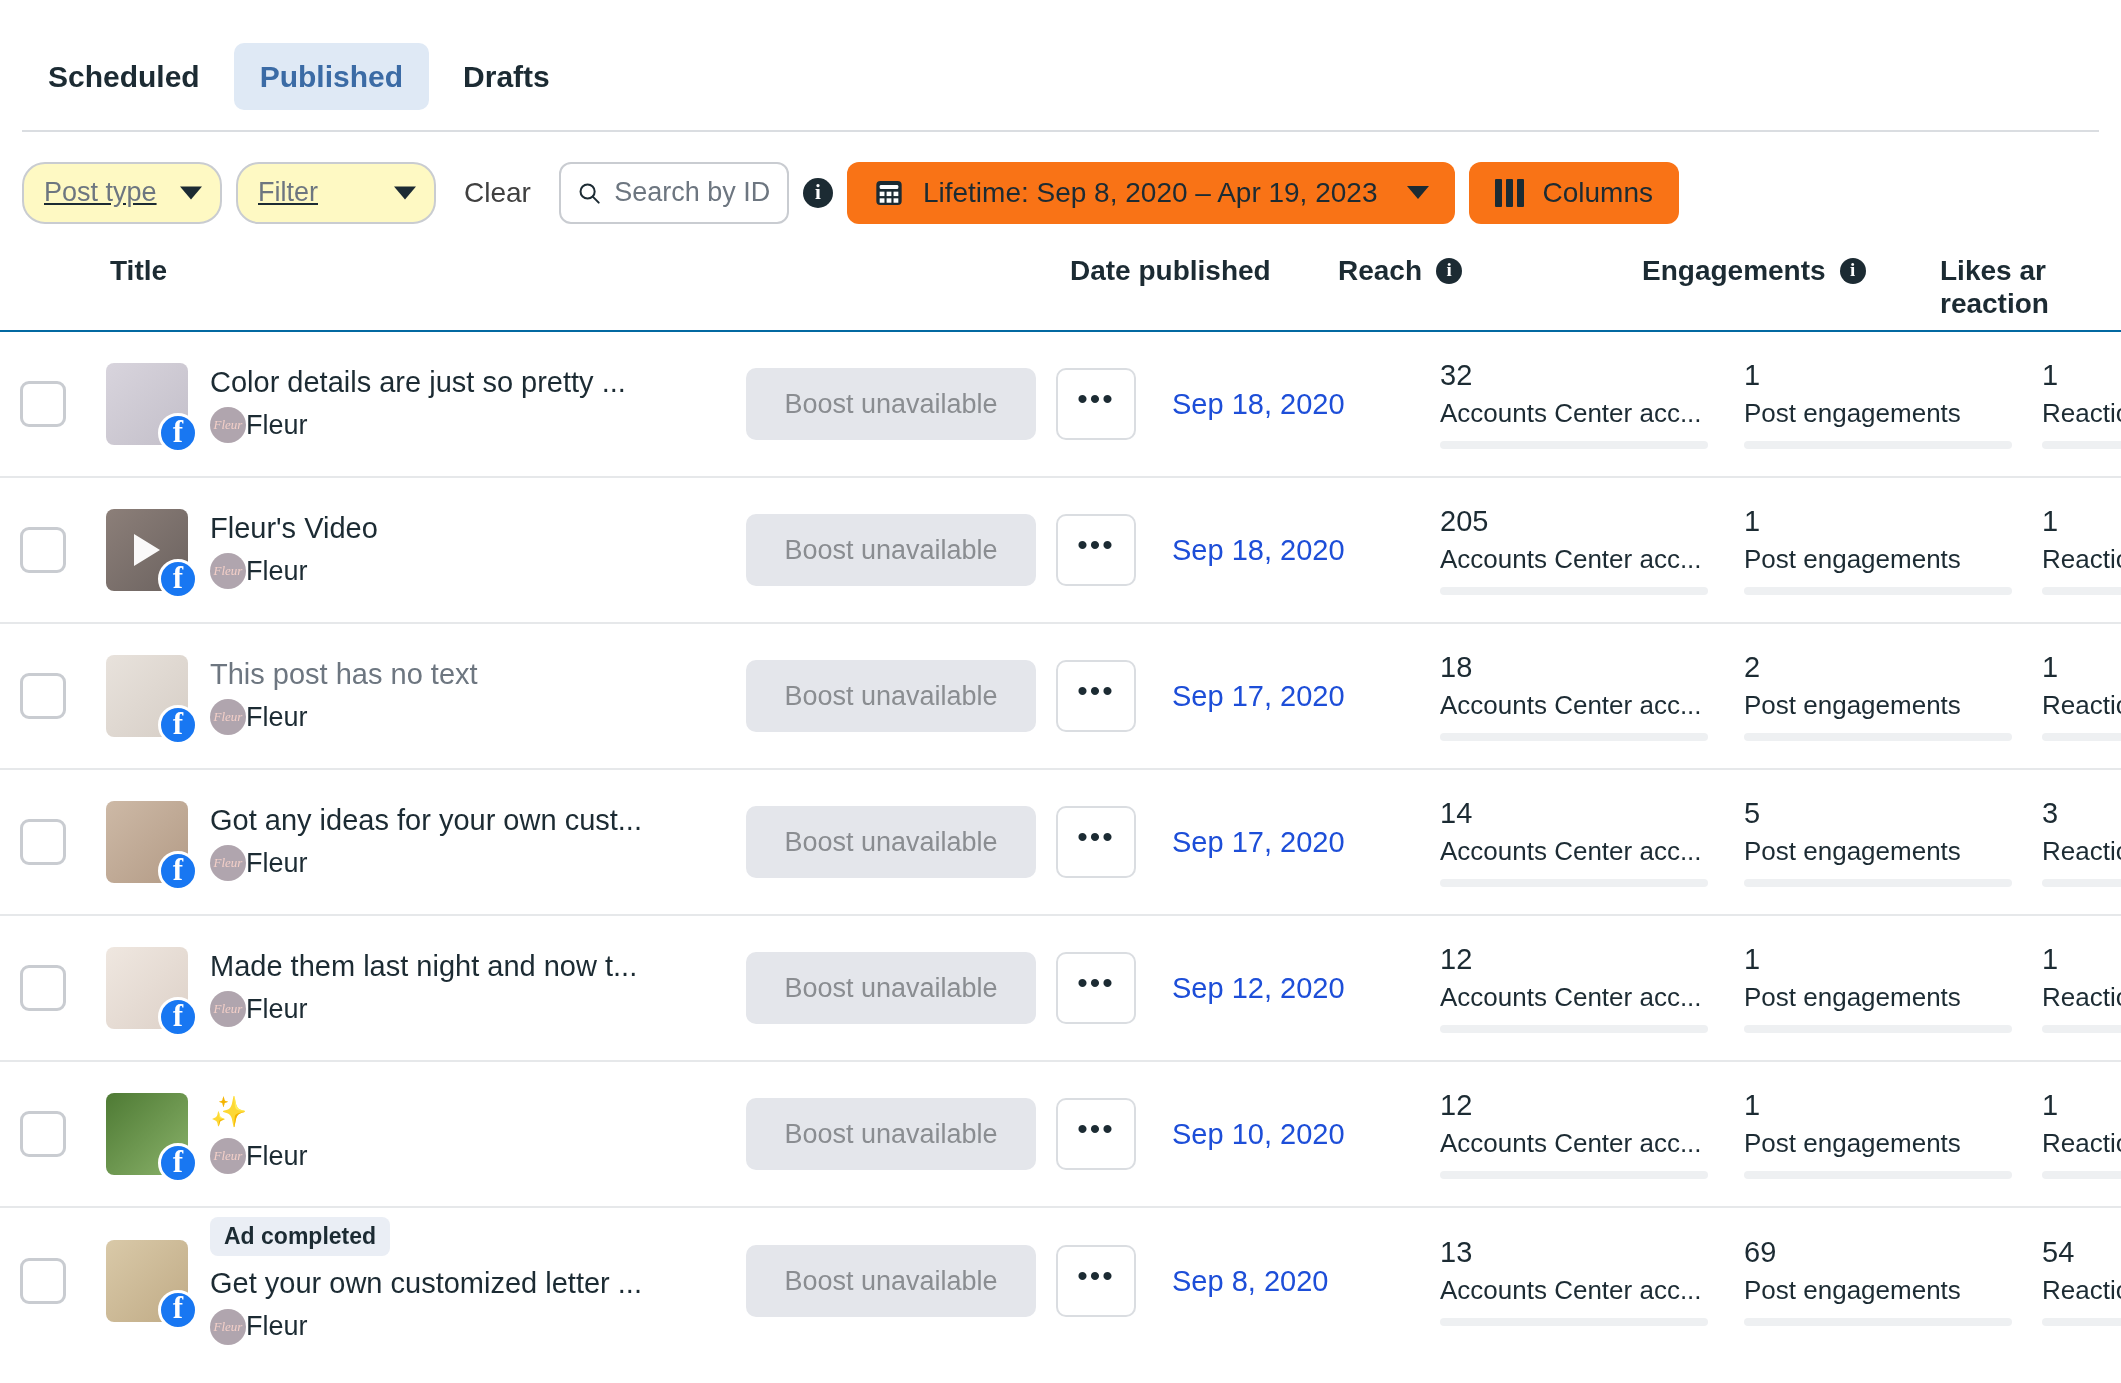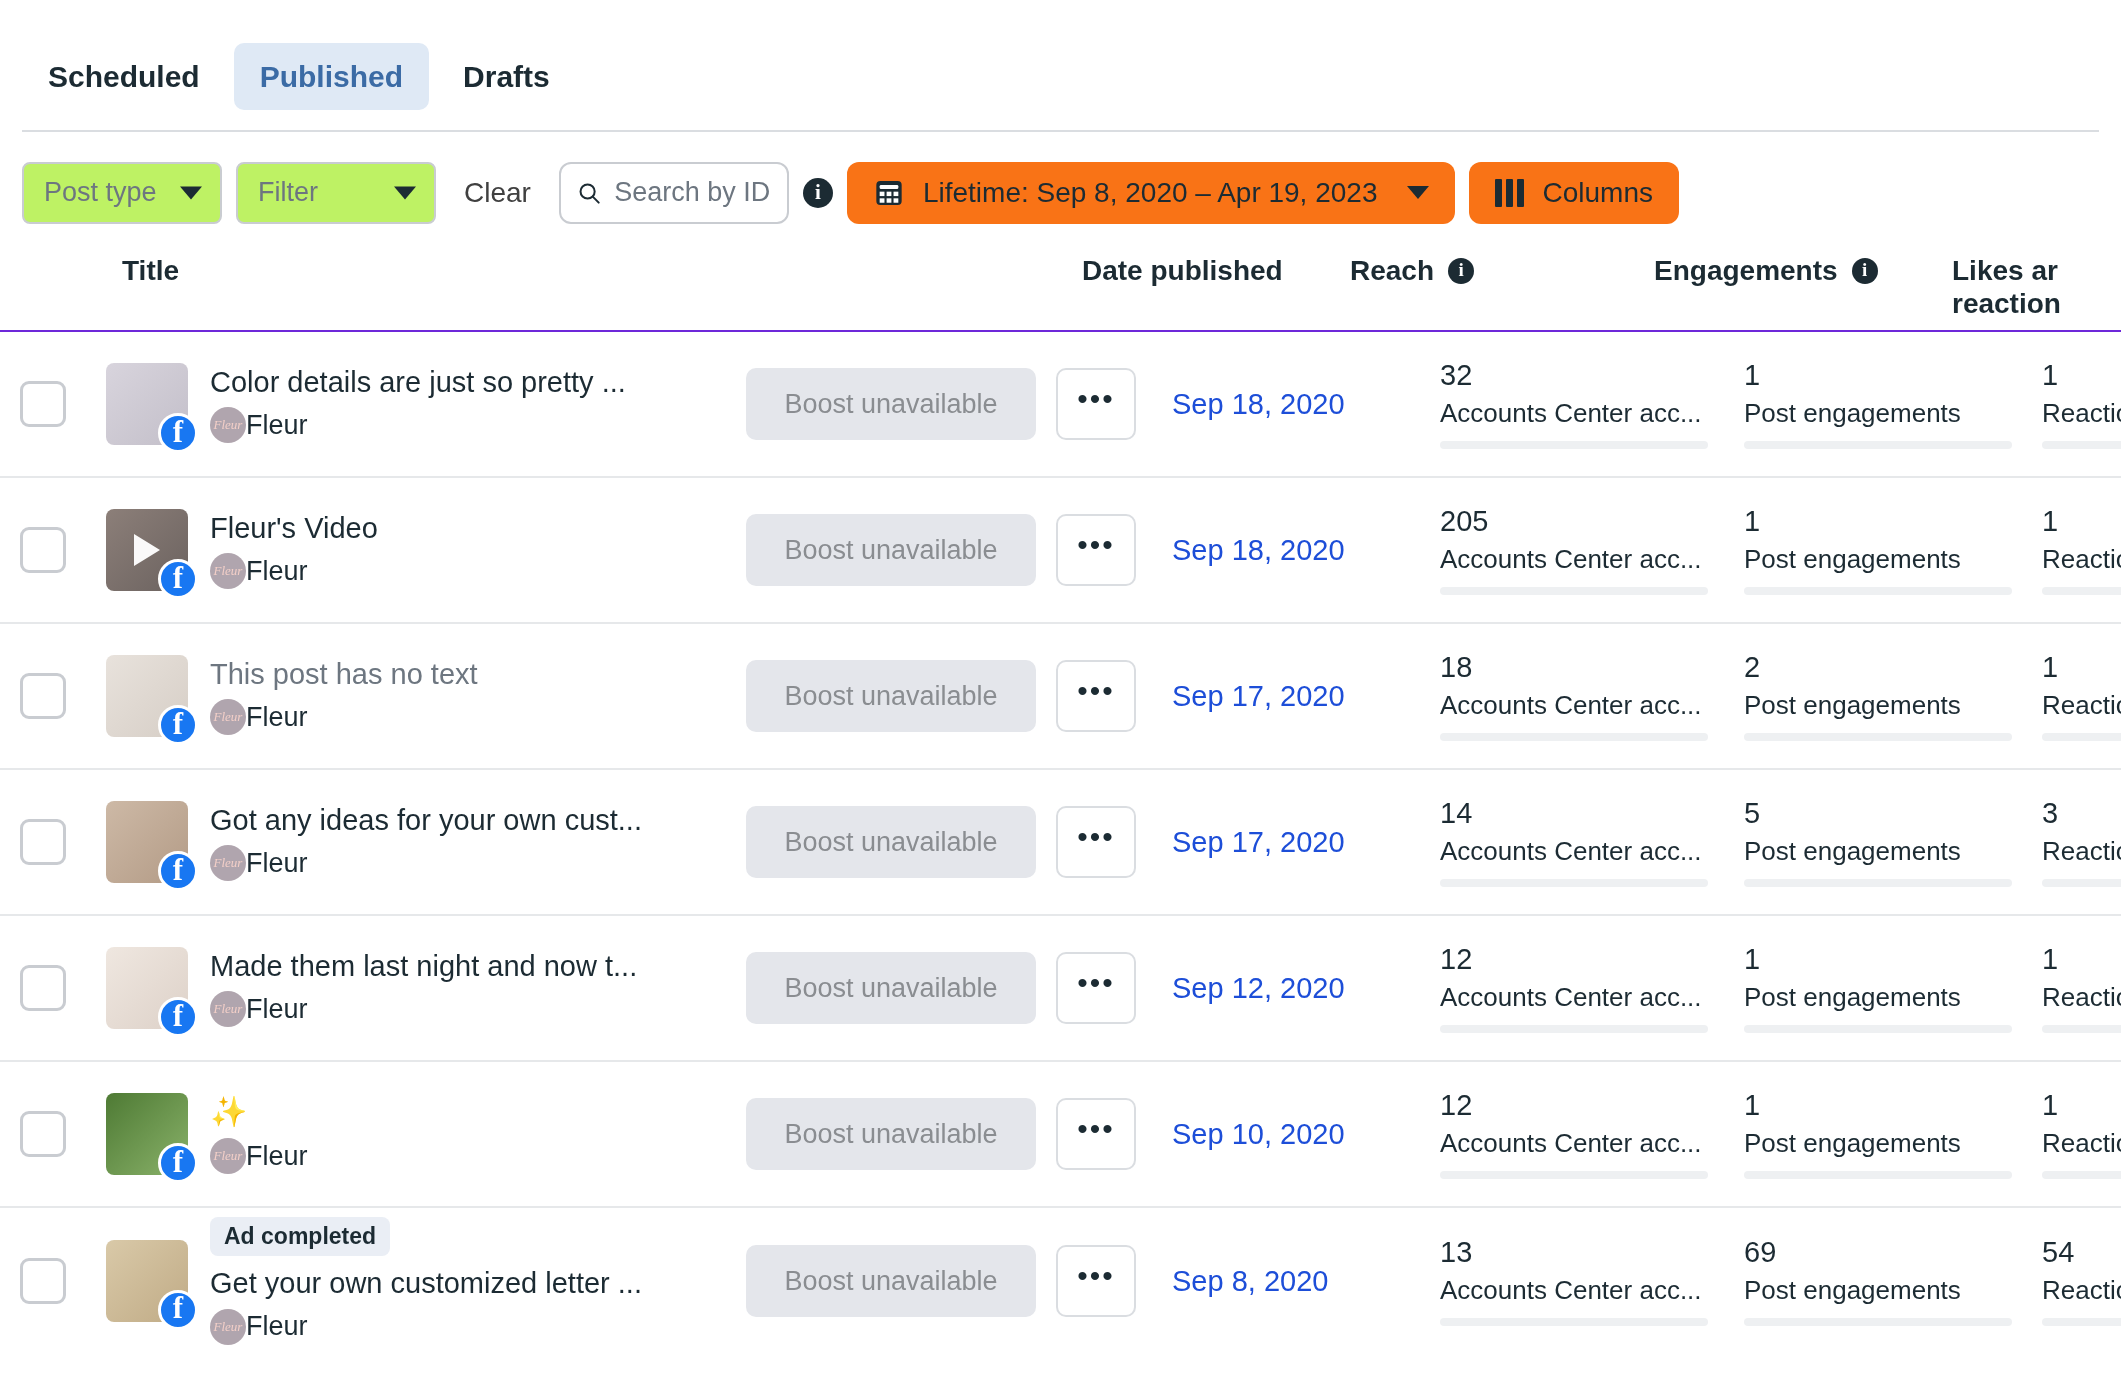--- a/index.html
+++ b/index.html
@@ -46,27 +46,28 @@
     align-items: center;
     gap: 14px;
     padding: 23px 22px 24px 22px;
     height: 122px;
   }
   .select-box {
     position: relative;
     width: 200px;
     height: 62px;
     border: 2px solid #c9ccd1;
-    border-radius: 8px;
-    background: #bef264;
+    border-radius: 23px;
+    background: #fef9c3;
     display: flex;
     align-items: center;
     padding: 0 20px;
     cursor: pointer;
     flex: none;
+    text-decoration: underline;
   }
   .select-box .ph {
     font-size: 27px;
     color: #6d7680;
     line-height: 1;
   }
   .caret {
     position: absolute;
     right: 18px;
     top: 50%;
@@ -149,22 +150,22 @@
   .cols-icon { display: flex; gap: 4px; flex: none; }
   .cols-icon i {
     display: block; width: 7px; height: 28px;
     background: #1c2b33; border-radius: 1px;
   }
 
   
   .thead {
     display: flex;
     align-items: flex-start;
-    padding: 0 0 0 16px;
-    border-bottom: 2px solid #6d28d9;
+    padding: 0 0 0 4px;
+    border-bottom: 2px solid #0369a1;
     height: 78px;
   }
   .th {
     font-size: 28px;
     font-weight: bold;
     color: #1c2b33;
     display: flex;
     align-items: center;
     gap: 14px;
     line-height: 1.18;

